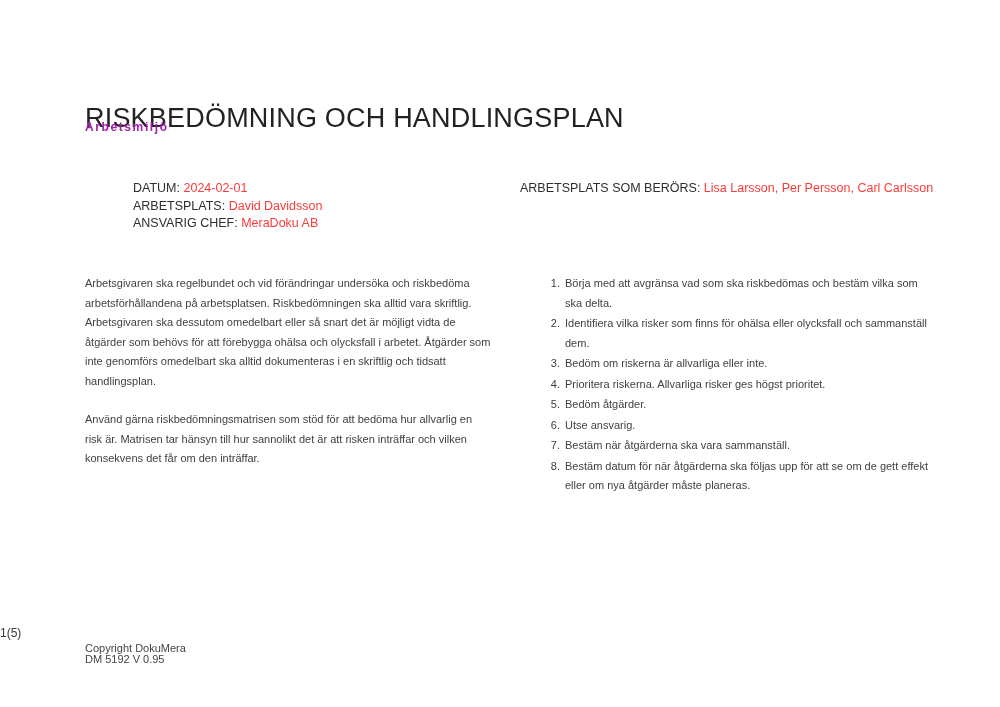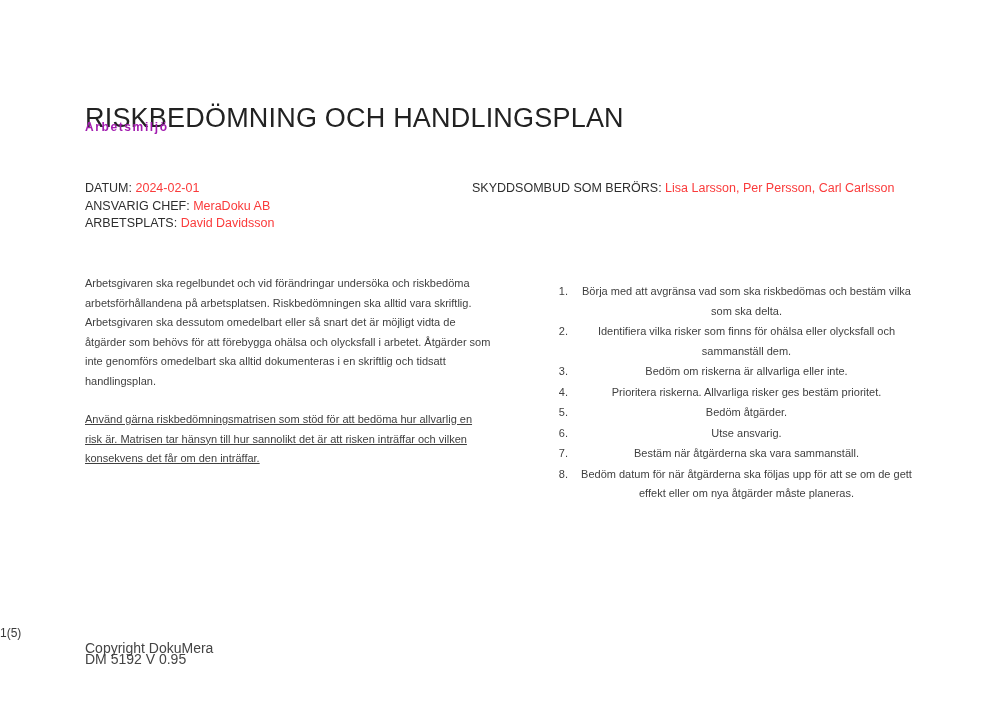--- a/index.html
+++ b/index.html
@@ -36,106 +36,105 @@
     color: #a21caf;
   }
   .meta-block {
     position: absolute;
     top: 180px;
     font-size: 12.5px;
     line-height: 17.5px;
   }
   .meta-left  { left: 85px;  width: 380px; }
   .meta-right { left: 472px; width: 440px; }
-  .meta-line { white-space: nowrap; }
+  .meta-line { white-space: nowrap; margin-left: 48px; }
   .meta-label { color: #2e2e2e; }
   .meta-value { color: var(--accent-red); }
   .body-col {
     position: absolute;
     top: 274px;
     font-size: 11px;
     line-height: 19.5px;
     color: #3f3f3f;
   }
   .body-left  { left: 85px;  width: 407px; }
   .body-right { left: 540px; width: 388px; }
   .body-left p { margin: 0 0 19px 0; }
-  .body-left p:last-child { margin-bottom: 0; text-decoration: underline; }
+  .body-left p:last-child { margin-bottom: 0; }
   ol.steps {
-    margin: 8px;
+    margin: 0;
     padding: 0 0 0 23px;
     list-style: decimal outside;
-    text-align: center;
   }
   ol.steps li {
     margin: 0 0 1px 0;
     padding-left: 2px;
   }
   .page-number {
     position: absolute;
     top: 626px;
     left: 0;
     width: 1000px;
     font-size: 12px;
     color: #3a3a3a;
   }
   .copyright {
     position: absolute;
     left: 85px;
     top: 643px;
-    font-size: 14px;
+    font-size: 11px;
     line-height: 10.5px;
     color: #444444;
   }
 </style>
 </head>
 <body>
 
 <div class="page">
 
   <h1 class="doc-title">RISKBEDÖMNING OCH HANDLINGSPLAN</h1>
   <div class="doc-subtitle">Arbetsmiljö</div>
 
   <div class="meta-block meta-left">
     <div class="meta-line">
       <span class="meta-label">DATUM:</span>
       <span class="meta-value">2024-02-01</span>
     </div>
     <div class="meta-line">
+      <span class="meta-label">ARBETSPLATS:</span>
+      <span class="meta-value">David Davidsson</span>
+    </div>
+    <div class="meta-line">
       <span class="meta-label">ANSVARIG CHEF:</span>
       <span class="meta-value">MeraDoku AB</span>
-    </div>
-    <div class="meta-line">
-      <span class="meta-label">ARBETSPLATS:</span>
-      <span class="meta-value">David Davidsson</span>
     </div>
   </div>
 
   <div class="meta-block meta-right">
     <div class="meta-line">
-      <span class="meta-label">SKYDDSOMBUD SOM BERÖRS:</span>
+      <span class="meta-label">ARBETSPLATS SOM BERÖRS:</span>
       <span class="meta-value">Lisa Larsson, Per Persson, Carl Carlsson</span>
     </div>
   </div>
 
   <div class="body-col body-left">
     <p>Arbetsgivaren ska regelbundet och vid förändringar undersöka och riskbedöma arbetsförhållandena på arbetsplatsen. Riskbedömningen ska alltid vara skriftlig. Arbetsgivaren ska dessutom omedelbart eller så snart det är möjligt vidta de åtgärder som behövs för att förebygga ohälsa och olycksfall i arbetet. Åtgärder som inte genomförs omedelbart ska alltid dokumenteras i en skriftlig och tidsatt handlingsplan.</p>
     <p>Använd gärna riskbedömningsmatrisen som stöd för att bedöma hur allvarlig en risk är. Matrisen tar hänsyn till hur sannolikt det är att risken inträffar och vilken konsekvens det får om den inträffar.</p>
   </div>
 
   <div class="body-col body-right">
     <ol class="steps">
       <li>Börja med att avgränsa vad som ska riskbedömas och bestäm vilka som ska delta.</li>
       <li>Identifiera vilka risker som finns för ohälsa eller olycksfall och sammanställ dem.</li>
       <li>Bedöm om riskerna är allvarliga eller inte.</li>
-      <li>Prioritera riskerna. Allvarliga risker ges bestäm prioritet.</li>
+      <li>Prioritera riskerna. Allvarliga risker ges högst prioritet.</li>
       <li>Bedöm åtgärder.</li>
       <li>Utse ansvarig.</li>
       <li>Bestäm när åtgärderna ska vara sammanställ.</li>
-      <li>Bedöm datum för när åtgärderna ska följas upp för att se om de gett effekt eller om nya åtgärder måste planeras.</li>
+      <li>Bestäm datum för när åtgärderna ska följas upp för att se om de gett effekt eller om nya åtgärder måste planeras.</li>
     </ol>
   </div>
 
   <div class="page-number">1(5)</div>
 
   <div class="copyright">
     <div>Copyright DokuMera</div>
     <div>DM 5192 V 0.95</div>
   </div>
 

